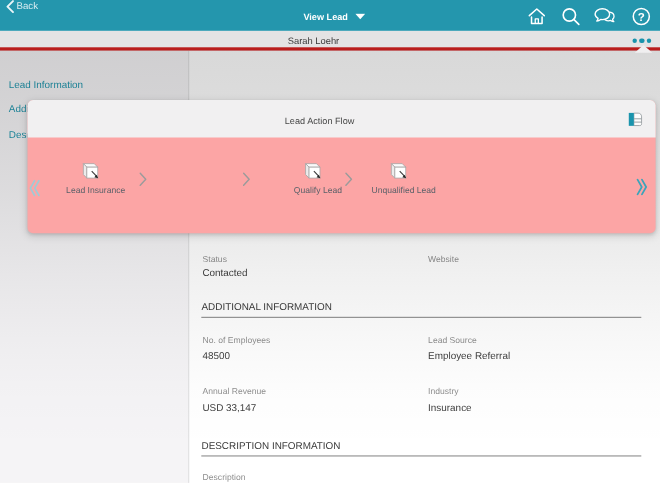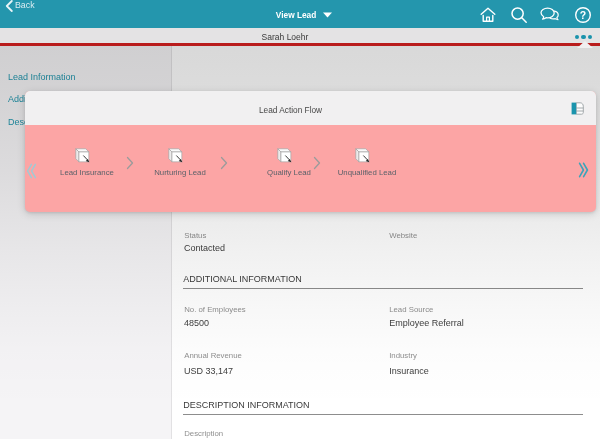--- a/index.html
+++ b/index.html
@@ -161,32 +161,20 @@
       <polygon points="2.5,2.5 16.5,2.5 21,7 7,7" fill="#fafafa" stroke="#a5a5a5" stroke-width="1" stroke-linejoin="round"></polygon>
       <polygon points="2.5,2.5 7,7 7,21 2.5,16.5" fill="#ececec" stroke="#a5a5a5" stroke-width="1" stroke-linejoin="round"></polygon>
       <rect x="7" y="7" width="14" height="14" fill="#ffffff" stroke="#a5a5a5" stroke-width="1"></rect>
       <line x1="13.2" y1="12" x2="19" y2="18.2" stroke="#3a3a3a" stroke-width="1.4"></line>
       <polygon points="21.6,21.4 16.6,19.9 19.5,16.9" fill="#222222"></polygon>
     </svg>
         </span>
         <span class="t">Lead Insurance</span>
       </div>
 
-    <div class="step" style="left:100px;">
-        <span class="ic">
-          <svg width="17" height="17" viewBox="0 0 24 24">
-      <polygon points="2.5,2.5 16.5,2.5 21,7 7,7" fill="#fafafa" stroke="#a5a5a5" stroke-width="1" stroke-linejoin="round"></polygon>
-      <polygon points="2.5,2.5 7,7 7,21 2.5,16.5" fill="#ececec" stroke="#a5a5a5" stroke-width="1" stroke-linejoin="round"></polygon>
-      <rect x="7" y="7" width="14" height="14" fill="#ffffff" stroke="#a5a5a5" stroke-width="1"></rect>
-      <line x1="13.2" y1="12" x2="19" y2="18.2" stroke="#3a3a3a" stroke-width="1.4"></line>
-      <polygon points="21.6,21.4 16.6,19.9 19.5,16.9" fill="#222222"></polygon>
-    </svg>
-        </span>
-        <span class="t">Nurturing Lead</span>
-      </div>
 
     <div class="step" style="left:209px;">
         <span class="ic">
           <svg width="17" height="17" viewBox="0 0 24 24">
       <polygon points="2.5,2.5 16.5,2.5 21,7 7,7" fill="#fafafa" stroke="#a5a5a5" stroke-width="1" stroke-linejoin="round"></polygon>
       <polygon points="2.5,2.5 7,7 7,21 2.5,16.5" fill="#ececec" stroke="#a5a5a5" stroke-width="1" stroke-linejoin="round"></polygon>
       <rect x="7" y="7" width="14" height="14" fill="#ffffff" stroke="#a5a5a5" stroke-width="1"></rect>
       <line x1="13.2" y1="12" x2="19" y2="18.2" stroke="#3a3a3a" stroke-width="1.4"></line>
       <polygon points="21.6,21.4 16.6,19.9 19.5,16.9" fill="#222222"></polygon>
     </svg>

